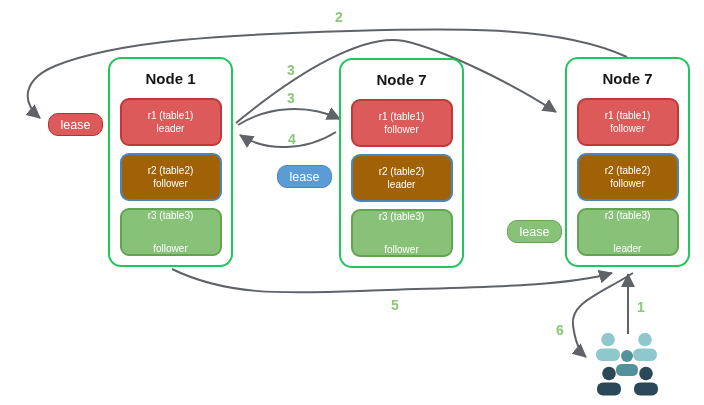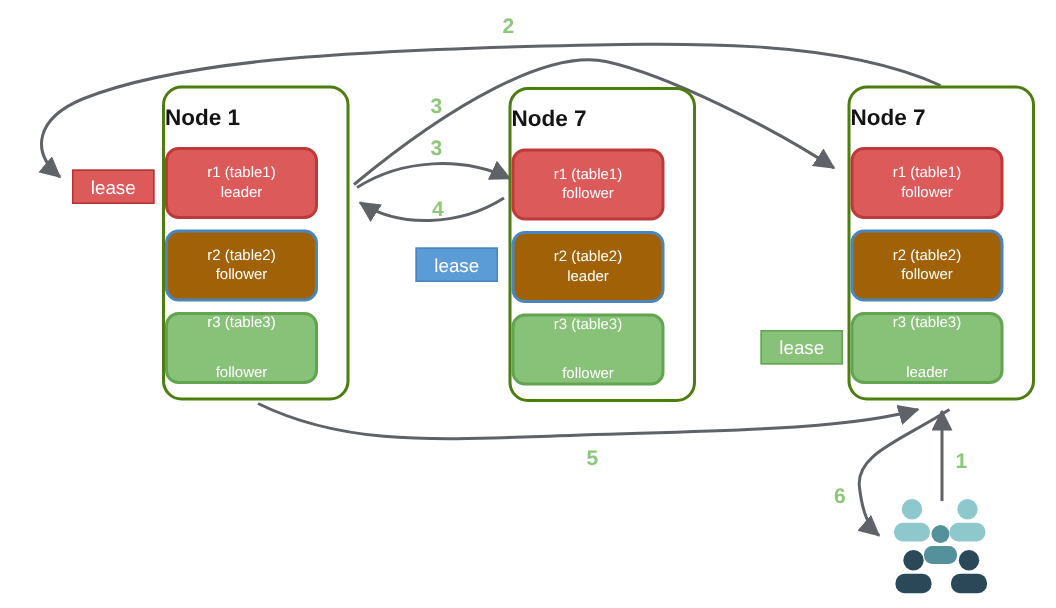--- a/index.html
+++ b/index.html
@@ -4,35 +4,35 @@
 <style>
   html,body { margin:0; padding:0; background:#ffffff; }
   .canvas {
     position:relative; width:704px; height:405px; background:#ffffff;
     font-family:"Liberation Sans", sans-serif; overflow:hidden;
   }
   svg.arrows { position:absolute; left:0; top:0; width:704px; height:405px; }
 
   .node {
     position:absolute; width:125px; height:210px; box-sizing:border-box;
-    background:#ffffff; border:2px solid #4d7c0f; border-radius:13px;
-    display:flex; flex-direction:column; padding-top:11px;
+    background:#ffffff; border:2px solid #22c55e; border-radius:13px;
+    display:flex; flex-direction:column; align-items:center; padding-top:11px;
   }
   .node-title { font-size:15px; font-weight:bold; color:#141414; margin-bottom:11px; }
   .replica {
     width:102px; height:48px; box-sizing:border-box; border-radius:9px;
     display:flex; flex-direction:column; justify-content:center; align-items:center;
     color:#ffffff; font-size:10px; line-height:1.3; margin-bottom:7px; text-align:center;
   }
   .replica.red   { background:#DC5A5A; border:2px solid #BE3A3A; }
   .replica.blue  { background:#a16207; border:2px solid #4A85BC; }
   .replica.green { background:#88C178; border:2px solid #62A450;gap:20px; }
 
   .lease {
-    position:absolute; width:55px; height:23px; box-sizing:border-box; border-radius:0;
+    position:absolute; width:55px; height:23px; box-sizing:border-box; border-radius:10px;
     color:#ffffff; font-size:12.5px; display:flex; align-items:center; justify-content:center;
   }
   .lease.red   { background:#DC5A5A; border:1.5px solid #B03434; }
   .lease.blue  { background:#5C9CD6; border:1.5px solid #4A85BC; }
   .lease.green { background:#88C178; border:1.5px solid #62A450; }
 
   .step {
     position:absolute; color:#8CC87A; font-weight:bold; font-size:14px; line-height:1;
   }
   .users-icon { position:absolute; left:593px; top:332px; }

